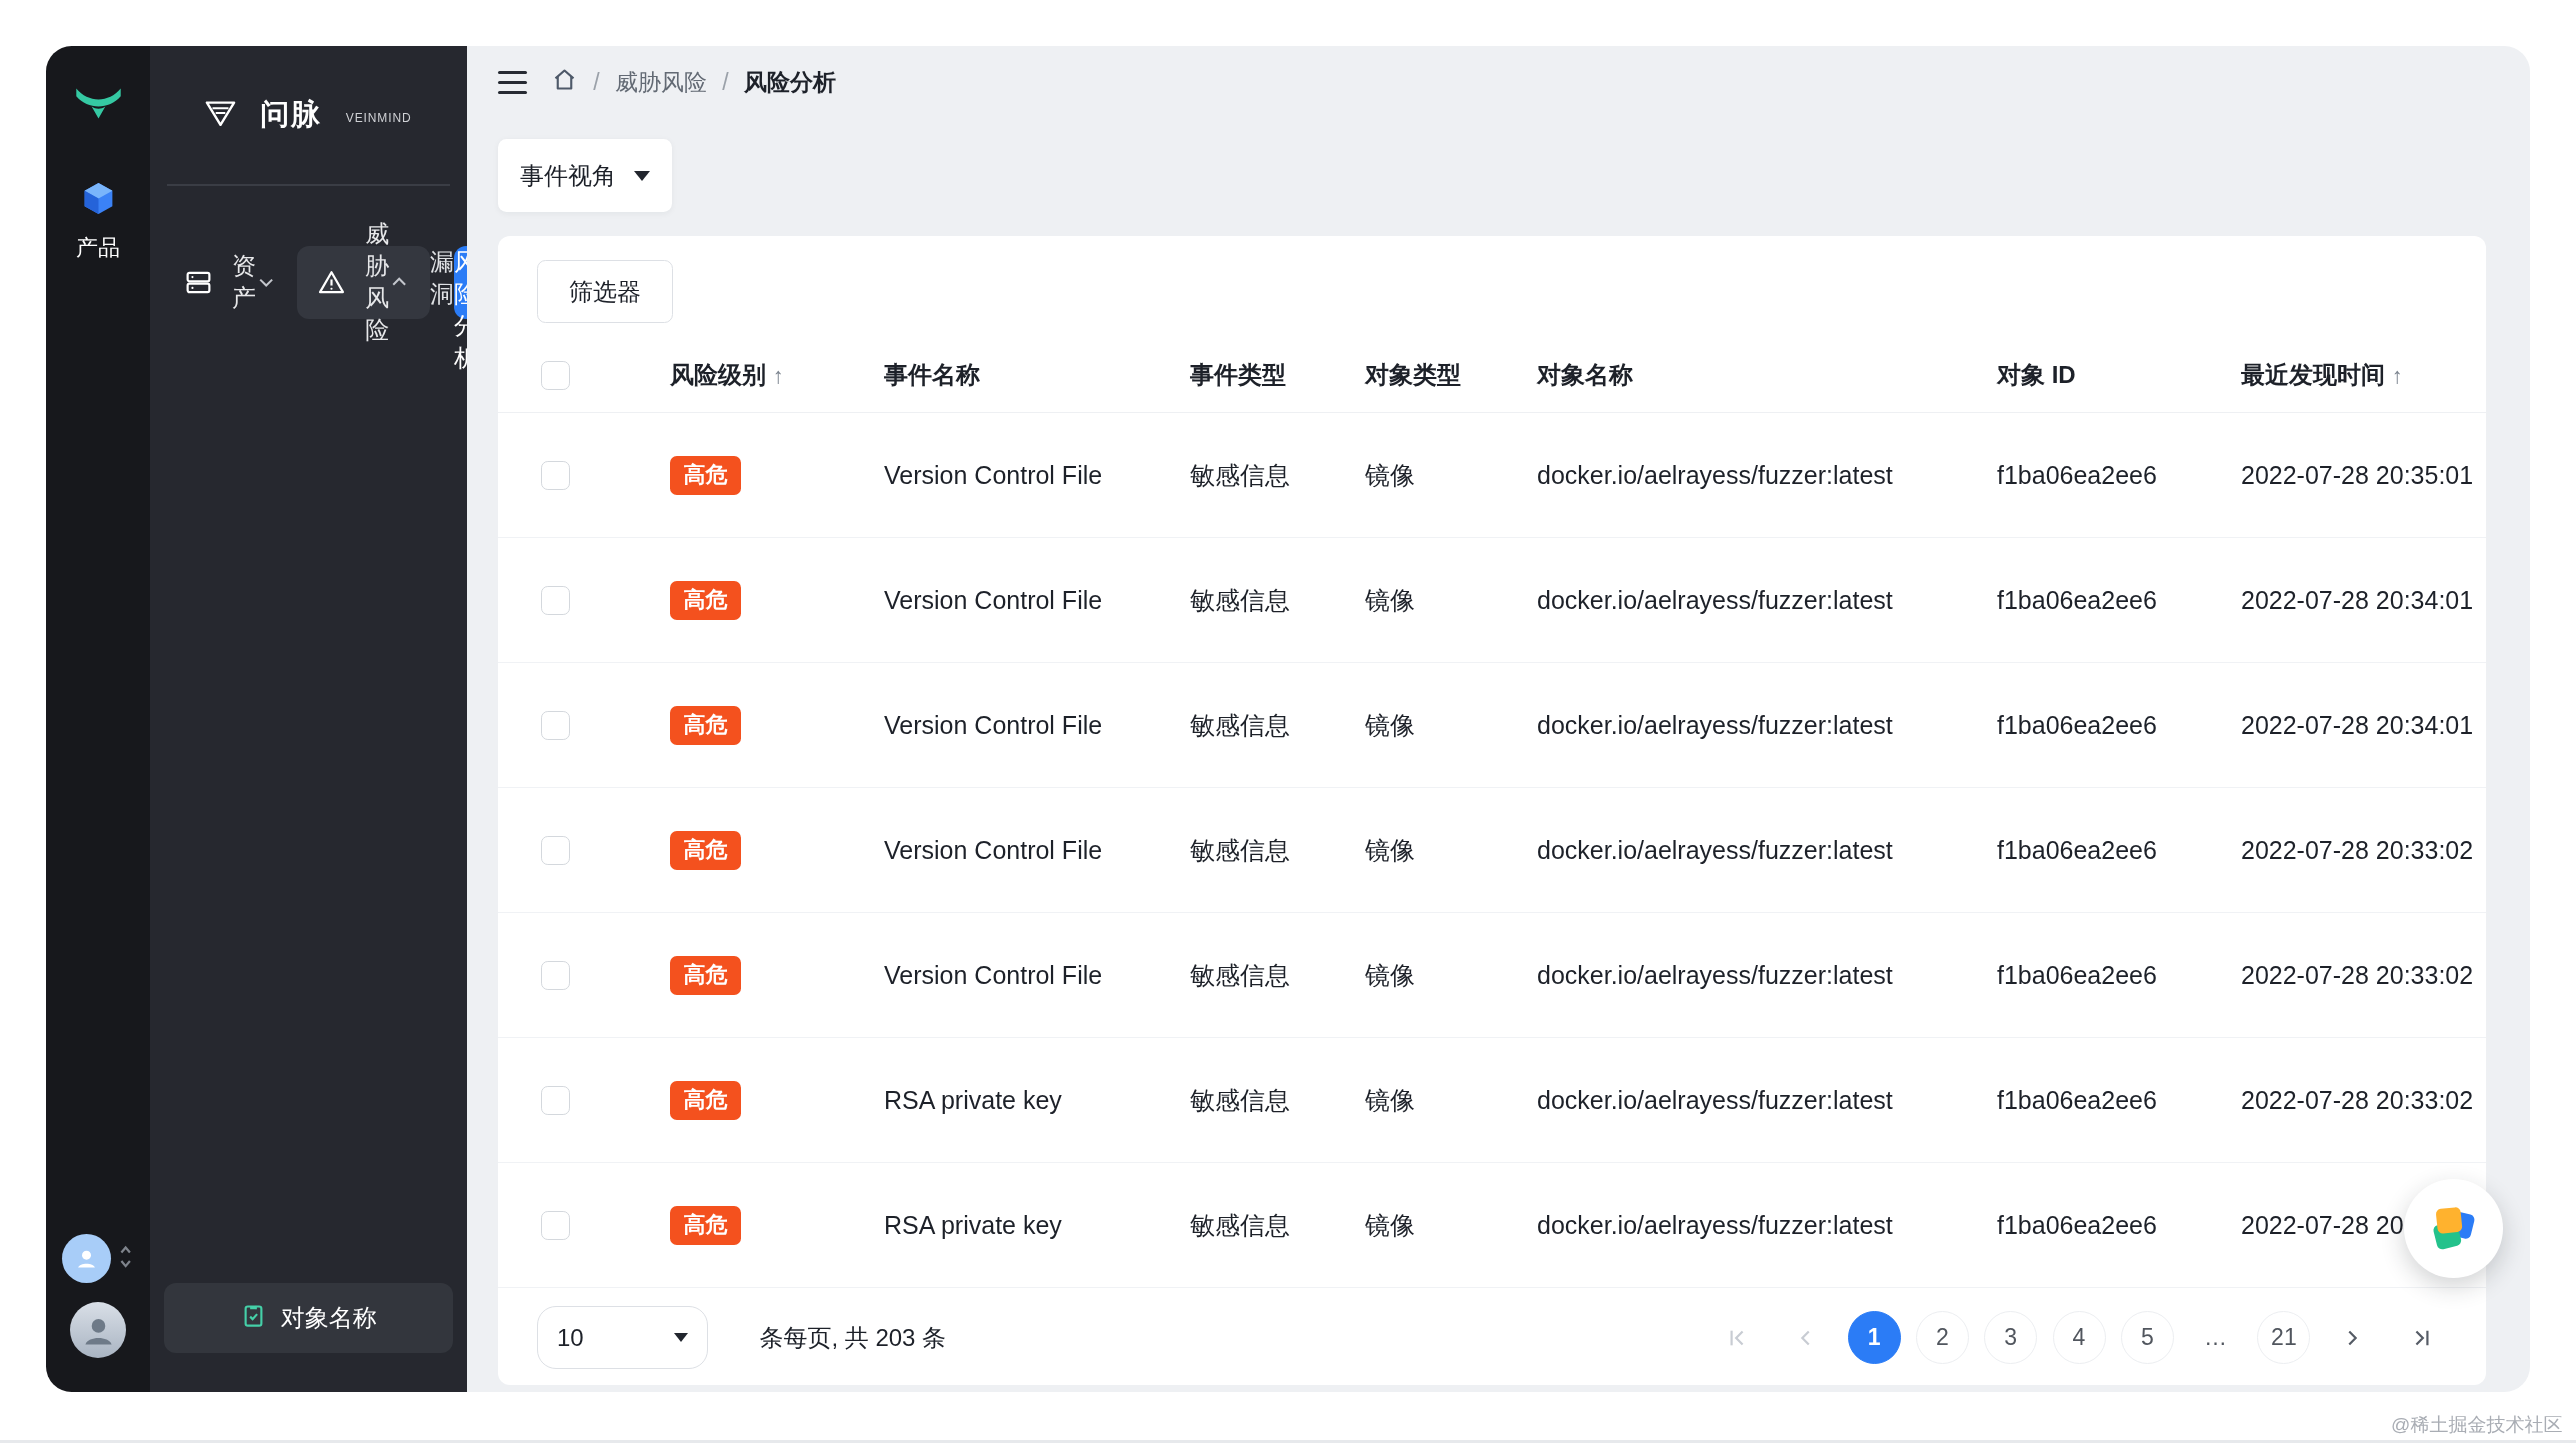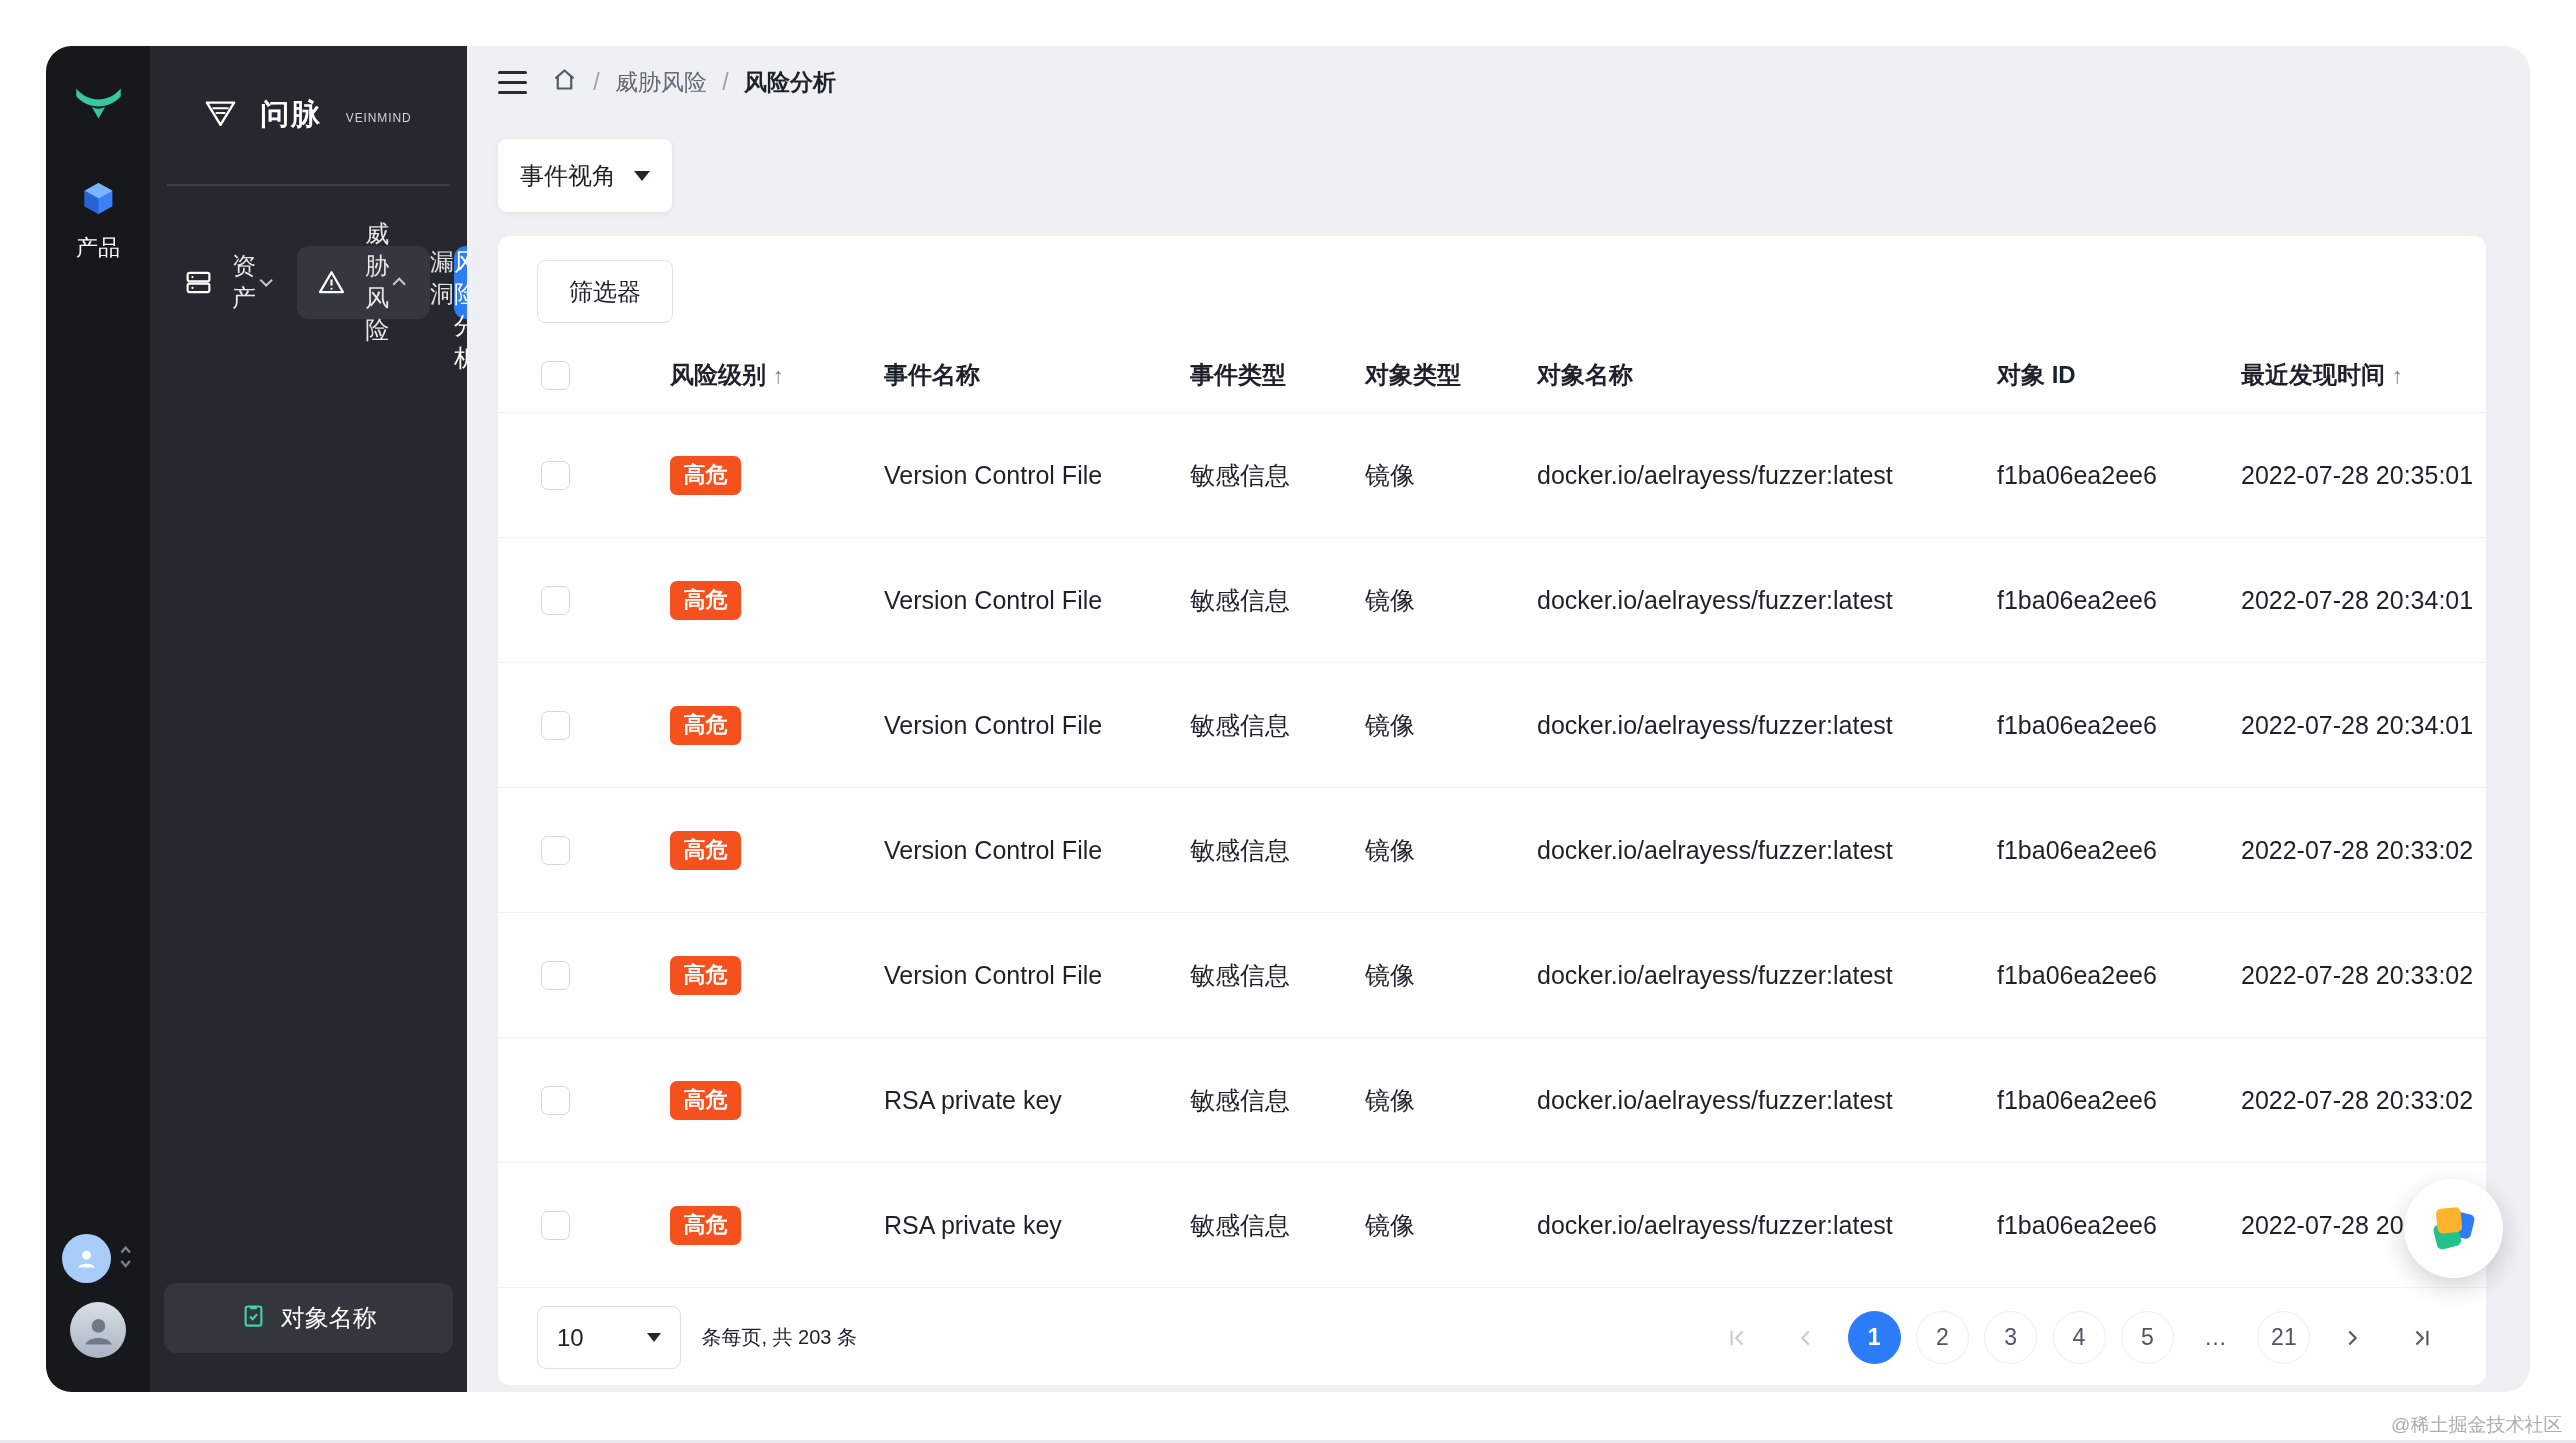--- a/index.html
+++ b/index.html
@@ -52,23 +52,23 @@
   .thead { margin-top:15.3px; height:75px; border-bottom:1.7px solid #eef0f3; font-weight:700; font-size:24px; color:#1d2129; }
   .trow { height:125px; border-bottom:1.7px solid #f0f2f5; font-size:25px; color:#1d2129; cursor:pointer; }
   .cell { white-space:nowrap; overflow:visible; }
   .cell-check { padding-left:43px; }
   .checkbox { width:29px; height:29px; border:1.7px solid #d4d8dd; border-radius:6.8px; background:#fff; cursor:pointer; }
   .sort-arrow { color:#7d8590; font-size:22px; margin-left:6.8px; font-weight:400; }
   .badge-high { display:inline-block; background:#f4511e; color:#fff; font-size:22px; line-height:1; padding:8.5px 13.6px; border-radius:6.8px;font-weight:bold; }
 
   .pager-row { margin-top:auto; height:95px; display:flex; align-items:center; justify-content:space-between; padding:0 39px; }
   .pager-left { display:flex; align-items:center; gap:20.4px; }
-  .size-select { width:144px; height:63px; border:1.7px solid #dde0e5; border-radius:9px; background:#fff; display:flex; align-items:center; justify-content:space-between; padding:0 19px; font-size:24px; cursor:pointer; }
+  .size-select { width:171px; height:63px; border:1.7px solid #dde0e5; border-radius:19px; background:#fff; display:flex; align-items:center; justify-content:space-between; padding:0 19px; font-size:24px; cursor:pointer; }
   .size-select .caret-down { border-left-width:7.7px; border-right-width:7.7px; border-top-width:9.4px; }
-  .pager-summary { font-size:20px; color:#1d2129; }
+  .pager-summary { font-size:24px; color:#1d2129;margin-left:31px; }
   .pages { display:flex; align-items:center; gap:15.3px; }
   .pg { width:53px; height:53px; border-radius:50%; display:flex; align-items:center; justify-content:center; font-size:23px; color:#51565e; cursor:pointer; flex-shrink:0; }
   .pg-num { background:#fff; border:1.7px solid #eceef1; }
   .pg-num.active { background:#2b7cf6; border-color:#2b7cf6; color:#fff; font-weight:600; }
   .pg-nav { color:#c8ccd3; }
   .pg-nav.enabled { color:#565c66; }
   .pg-ellipsis { cursor:default; }
 
   .fab { position:absolute; left:2404px; top:1179px; width:99px; height:99px; border-radius:50%; background:#fff; box-shadow:0 8.5px 24px rgba(31,35,41,.2); display:flex; align-items:center; justify-content:center; cursor:pointer; z-index:40; }
 

